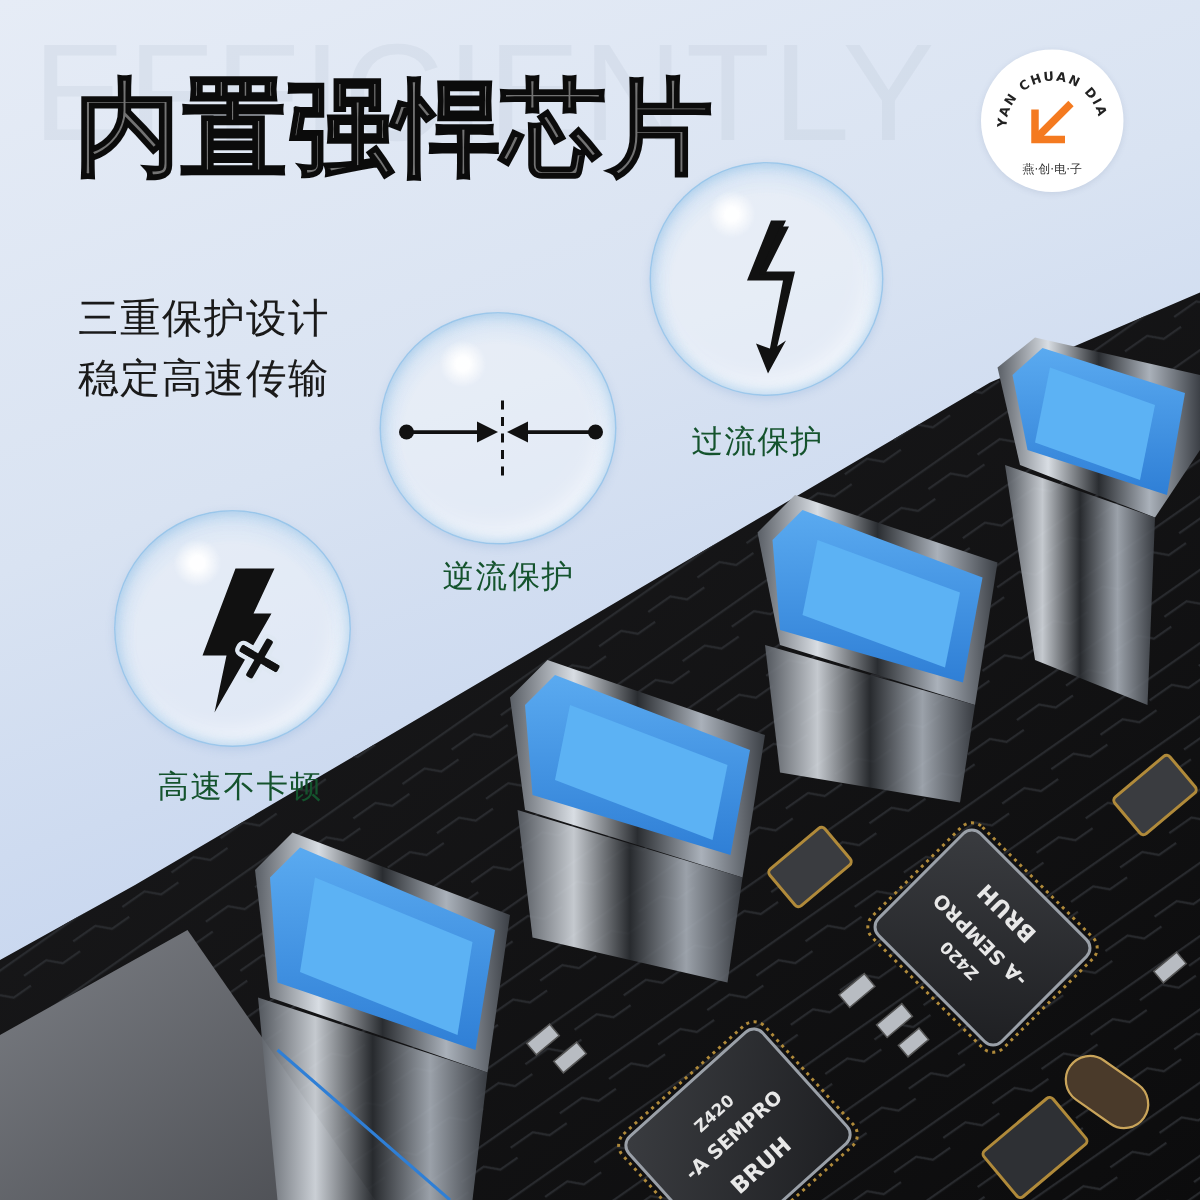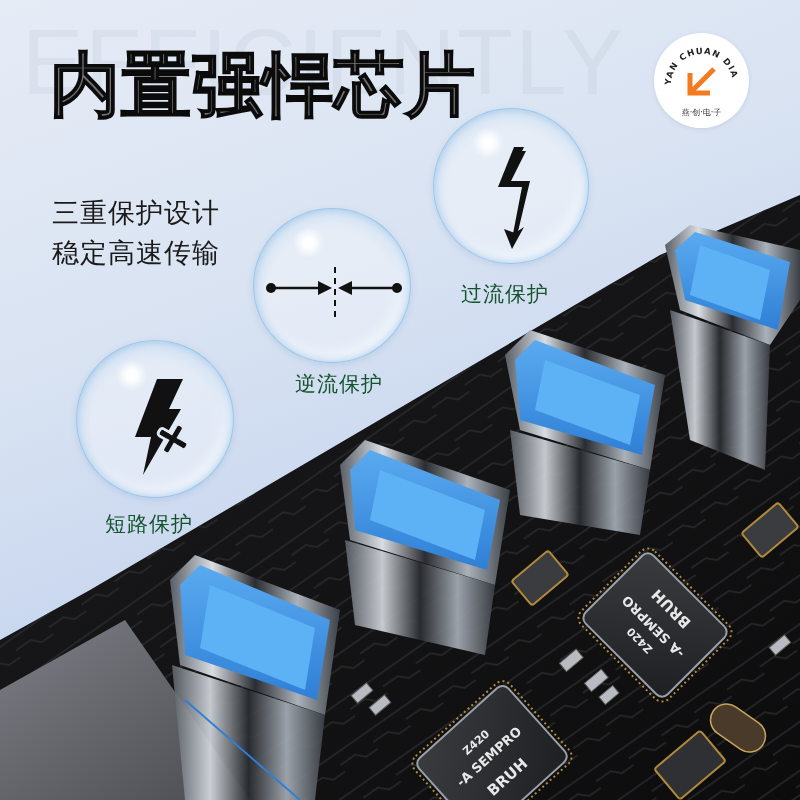--- a/index.html
+++ b/index.html
@@ -214,13 +214,13 @@
 <div class="bubble" style="left:76px; top:340px; width:158px; height:158px;">
   <svg width="158" height="158" viewBox="0 0 158 158">
     <polygon points="80,38 106,38 92,68 104,68 66,134 74,96 58,96" fill="#111"></polygon>
     <g transform="translate(96,98) rotate(30)">
       <rect x="-16" y="-4" width="32" height="8" rx="3" fill="#111" stroke="#dfe8f3" stroke-width="3"></rect>
       <rect x="-4" y="-16" width="8" height="32" rx="3" fill="#111" stroke="#dfe8f3" stroke-width="3"></rect>
       <rect x="-14" y="-2.5" width="28" height="5" fill="#111"></rect>
     </g>
   </svg>
 </div>
-<div class="bubble-label" style="left:105px; top:510px;">短路保护</div>
+<div class="bubble-label" style="left:105px; top:510px;">高速不卡顿</div>
 
 </body></html>

